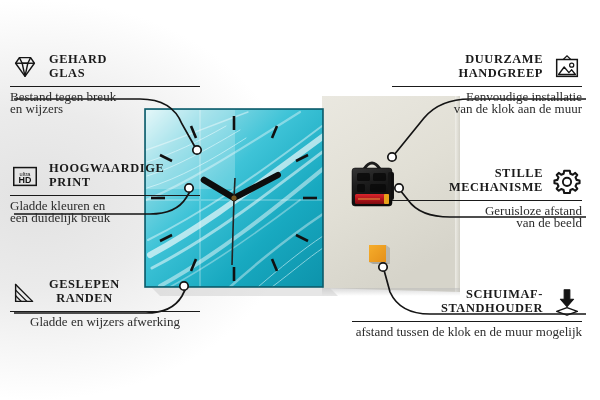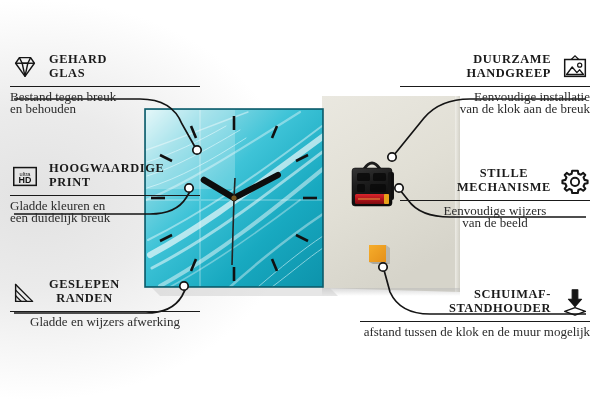--- a/index.html
+++ b/index.html
@@ -13,21 +13,21 @@
     background:
       radial-gradient(ellipse 260px 200px at 6% 50%, #e2e2e2 0%, #ebebeb 45%, #f6f6f6 75%, #ffffff 100%),
       radial-gradient(ellipse 240px 210px at 96% 52%, #e4e4e4 0%, #ededed 45%, #f7f7f7 78%, #ffffff 100%),
       linear-gradient(90deg,#eeeeee 0%, #ffffff 28%, #ffffff 72%, #eeeeee 100%);
   }
   
   #photo{position:absolute;left:0;top:0;width:600px;height:400px;}
   
   .feat{position:absolute;width:190px;}
   .feat.left{left:10px;text-align:left;}
-  .feat.right{right:10px;text-align:right;}
+  .feat.right{right:18px;text-align:right;}
   .feat-head{display:flex;align-items:center;gap:9px;}
   .feat.right .feat-head{flex-direction:row-reverse;}
   .feat-icon{flex:0 0 auto;width:30px;height:30px;display:block;}
   .feat-title{
     font-family:"Liberation Serif", serif;
     font-weight:bold;font-size:12.4px;line-height:13.6px;
     letter-spacing:.6px;color:#1a1a1a;text-transform:uppercase;
   }
   .rule{height:1.2px;background:#1a1a1a;margin:4px 0 4px 0;width:100%;}
   .feat-desc{
@@ -198,21 +198,21 @@
         </g>
       </svg>
       <div class="feat-title">
         <div>GEHARD</div>
         <div>GLAS</div>
       </div>
     </div>
     <div class="rule"></div>
     <div class="feat-desc">
       <div>Bestand tegen breuk</div>
-      <div>en behouden</div>
+      <div>en wijzers</div>
     </div>
   </div>
 
   <div class="feat left" style="top:161px;">
     <div class="feat-head">
       <svg class="feat-icon" viewBox="0 0 32 32">
         <rect x="4" y="7" width="24" height="19" fill="none" stroke="#151515" stroke-width="1.6"></rect>
         <text x="16" y="15.5" font-family="Liberation Sans, sans-serif" font-size="6" text-anchor="middle" fill="#151515">ultra</text>
         <text x="16" y="23.5" font-family="Liberation Sans, sans-serif" font-size="9.5" font-weight="bold" text-anchor="middle" fill="#151515">HD</text>
       </svg>
@@ -259,45 +259,45 @@
         <path d="M12,8 L16,4 L20,8" fill="none" stroke="#151515" stroke-width="1.3"></path>
       </svg>
       <div class="feat-title">
         <div>DUURZAME</div>
         <div>HANDGREEP</div>
       </div>
     </div>
     <div class="rule"></div>
     <div class="feat-desc">
       <div>Eenvoudige installatie</div>
-      <div>van de klok aan de breuk</div>
-    </div>
-  </div>
-
-  <div class="feat right" style="top:166px;text-align:center;">
+      <div>van de klok aan de muur</div>
+    </div>
+  </div>
+
+  <div class="feat right" style="top:166px;">
     <div class="feat-head">
       <svg class="feat-icon" viewBox="0 0 32 32">
         <g fill="none" stroke="#151515" stroke-width="2.2" stroke-linejoin="round">
           <path d="M16,5 L19,5 L19.6,8.2 L22.2,9.3 L24.8,7.4 L27,9.6 L25.1,12.2
                    L26.2,14.8 L29.4,15.4 L29.4,18.4 L26.2,19 L25.1,21.6 L27,24.2
                    L24.8,26.4 L22.2,24.5 L19.6,25.6 L19,28.8 L16,28.8 L13,28.8
                    L12.4,25.6 L9.8,24.5 L7.2,26.4 L5,24.2 L6.9,21.6 L5.8,19
                    L2.6,18.4 L2.6,15.4 L5.8,14.8 L6.9,12.2 L5,9.6 L7.2,7.4
                    L9.8,9.3 L12.4,8.2 L13,5 Z"></path>
           <circle cx="16" cy="16.9" r="4.4" stroke-width="2"></circle>
         </g>
       </svg>
       <div class="feat-title">
         <div>STILLE</div>
         <div>MECHANISME</div>
       </div>
     </div>
     <div class="rule"></div>
     <div class="feat-desc">
-      <div>Eenvoudige wijzers</div>
+      <div>Geruisloze afstand</div>
       <div>van de beeld</div>
     </div>
   </div>
 
   <div class="feat right" style="top:278px;width:230px;margin-top:9px;">
     <div class="feat-head">
       <svg class="feat-icon" viewBox="0 0 32 32">
         <path d="M13,3 L19,3 L19,13 L23,13 L16,21 L9,13 L13,13 Z" fill="#151515" stroke="#151515" stroke-width="1.2" stroke-linejoin="round"></path>
         <path d="M16,22 L27,26 L16,30 L5,26 Z" fill="none" stroke="#151515" stroke-width="1.6" stroke-linejoin="round"></path>
       </svg>

